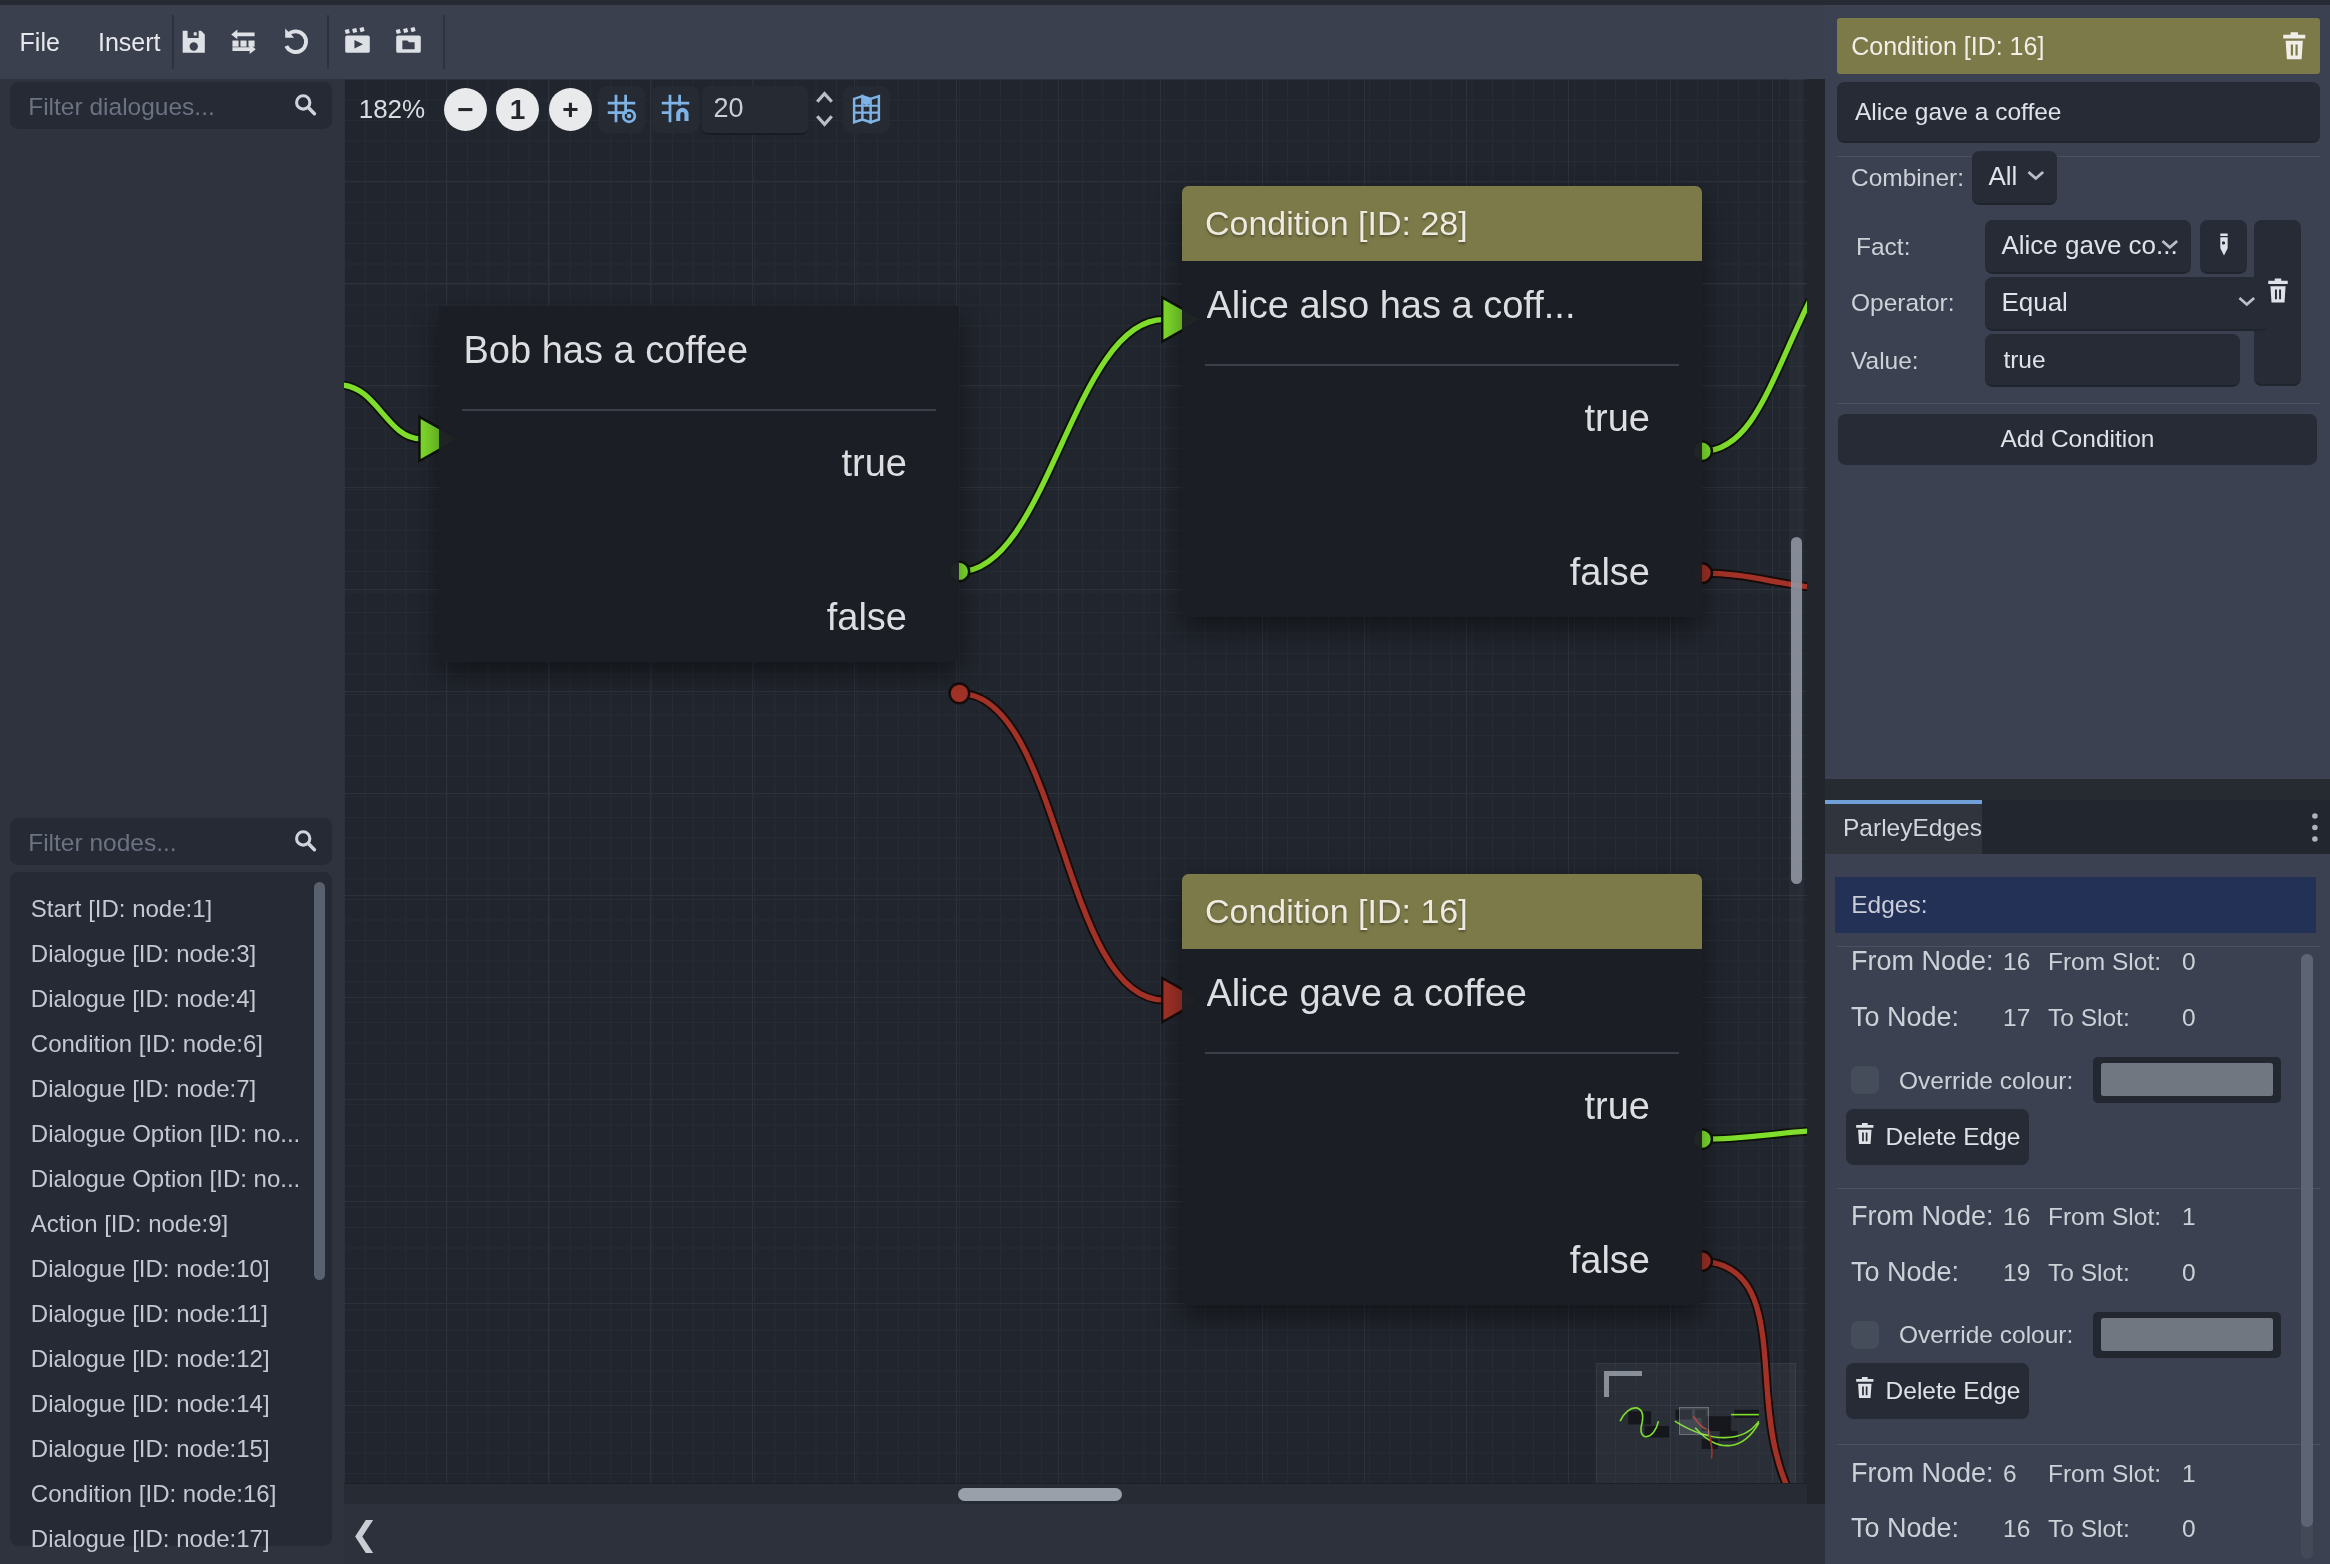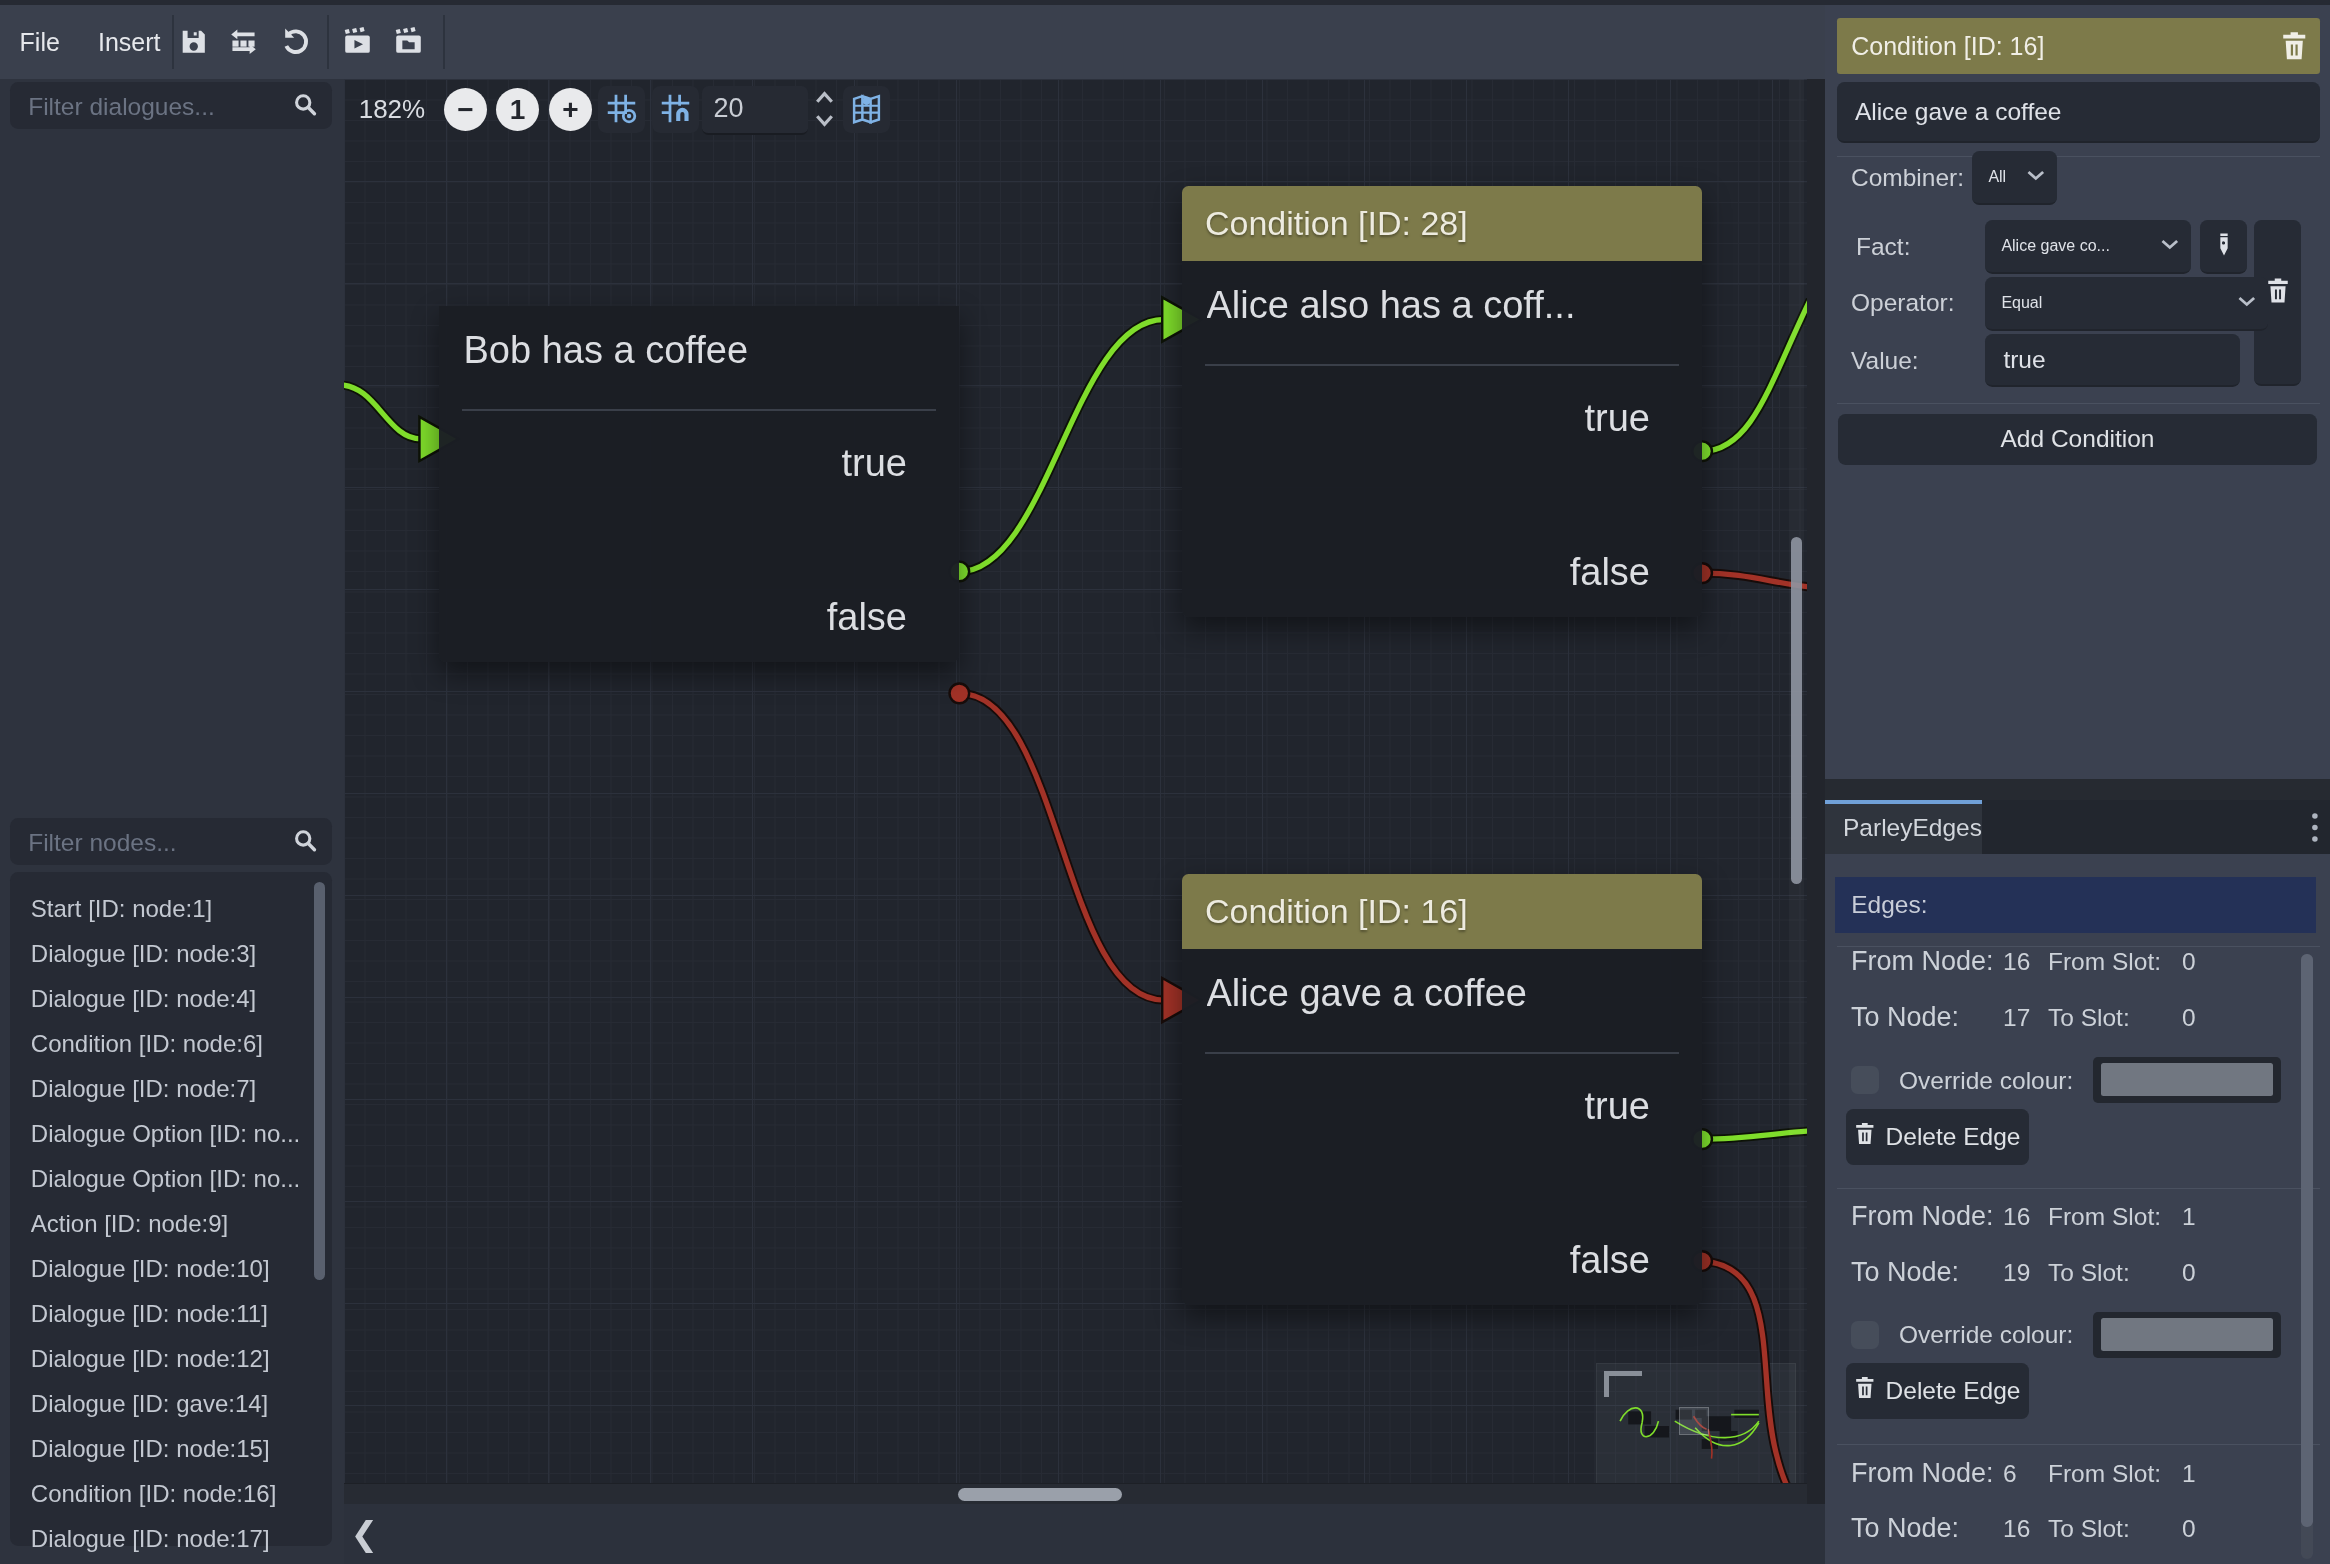--- a/index.html
+++ b/index.html
@@ -74,21 +74,21 @@
 
   .footer{left:344px;top:1504px;width:1481px;height:61px;background:#2c313c;}
   .collapse{position:absolute;left:6.5px;top:9.8px;font-size:33px;color:#c9cdd4;}
 
   
   .rpanel{left:1825px;top:4.9px;width:506px;height:1560px;background:#3b4150;}
   .olivebar{position:absolute;left:11.5px;top:13px;width:483px;height:56px;background:#7d7a4a;border-radius:3.3px;}
   .olivebar .t{position:absolute;left:14.7px;top:0;height:56px;line-height:56px;font-size:25px;color:#f0eee6;}
   .olivebar .trash{position:absolute;right:13px;top:13px;}
   .ctl{position:absolute;background:#262b35;border-radius:7.4px;border-bottom:2.5px solid #20242c;}
-  .ctl .txt{position:absolute;left:16.4px;top:0;height:100%;display:flex;align-items:center;font-size:16px;color:#dfe2e8;white-space:nowrap;overflow:hidden;}
+  .ctl .txt{position:absolute;left:16.4px;top:0;height:100%;display:flex;align-items:center;font-size:26px;color:#dfe2e8;white-space:nowrap;overflow:hidden;}
   .ctl input{position:absolute;left:16.4px;top:0;width:calc(100% - 33px);height:100%;background:transparent;border:0;outline:none;
        color:#dfe2e8;font-size:24.5px;font-family:inherit;}
   .chev{position:absolute;right:11.5px;top:50%;transform:translateY(-50%);}
   .rlabel{position:absolute;height:33px;line-height:33px;font-size:24.5px;color:#ccd0d7;}
   .rdivider{position:absolute;left:11.5px;width:483px;height:1.6px;background:#4a5160;}
   .addbtn{position:absolute;left:13px;top:409px;width:479px;height:51px;background:#262b35;border-radius:7.4px;
        display:flex;align-items:center;justify-content:center;font-size:24.5px;color:#dfe2e6;}
 
   .darkband{position:absolute;left:0;top:774px;width:506px;height:21px;background:#262a31;}
   .tabbar{position:absolute;left:0;top:795px;width:506px;height:54px;background:#22262e;}
@@ -205,21 +205,21 @@
     <div class="list-item" style="top:61px;">Dialogue [ID: node:3]</div>
     <div class="list-item" style="top:106px;">Dialogue [ID: node:4]</div>
     <div class="list-item" style="top:151px;">Condition [ID: node:6]</div>
     <div class="list-item" style="top:196px;">Dialogue [ID: node:7]</div>
     <div class="list-item" style="top:241px;">Dialogue Option [ID: no...</div>
     <div class="list-item" style="top:286px;">Dialogue Option [ID: no...</div>
     <div class="list-item" style="top:331px;">Action [ID: node:9]</div>
     <div class="list-item" style="top:376px;">Dialogue [ID: node:10]</div>
     <div class="list-item" style="top:421px;">Dialogue [ID: node:11]</div>
     <div class="list-item" style="top:466px;">Dialogue [ID: node:12]</div>
-    <div class="list-item" style="top:511px;">Dialogue [ID: gave:14]</div>
+    <div class="list-item" style="top:511px;">Dialogue [ID: node:14]</div>
     <div class="list-item" style="top:556px;">Dialogue [ID: node:15]</div>
     <div class="list-item" style="top:601px;">Condition [ID: node:16]</div>
     <div class="list-item" style="top:646px;">Dialogue [ID: node:17]</div>
     <div class="sb-scroll" style="top:9.8px;height:398px;"></div>
   </div>
 
   <div class="abs canvas">
 
     <div class="minimap">
       <div class="mm-corner"></div>

